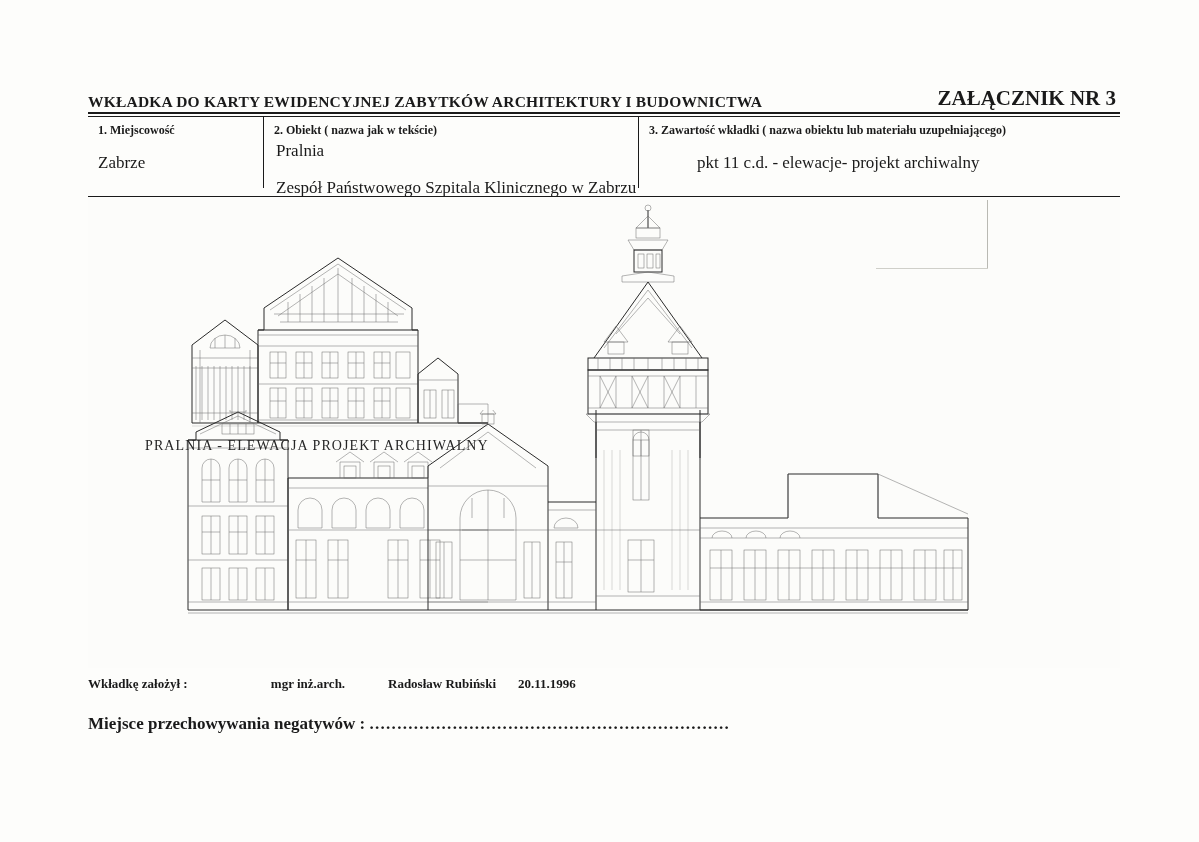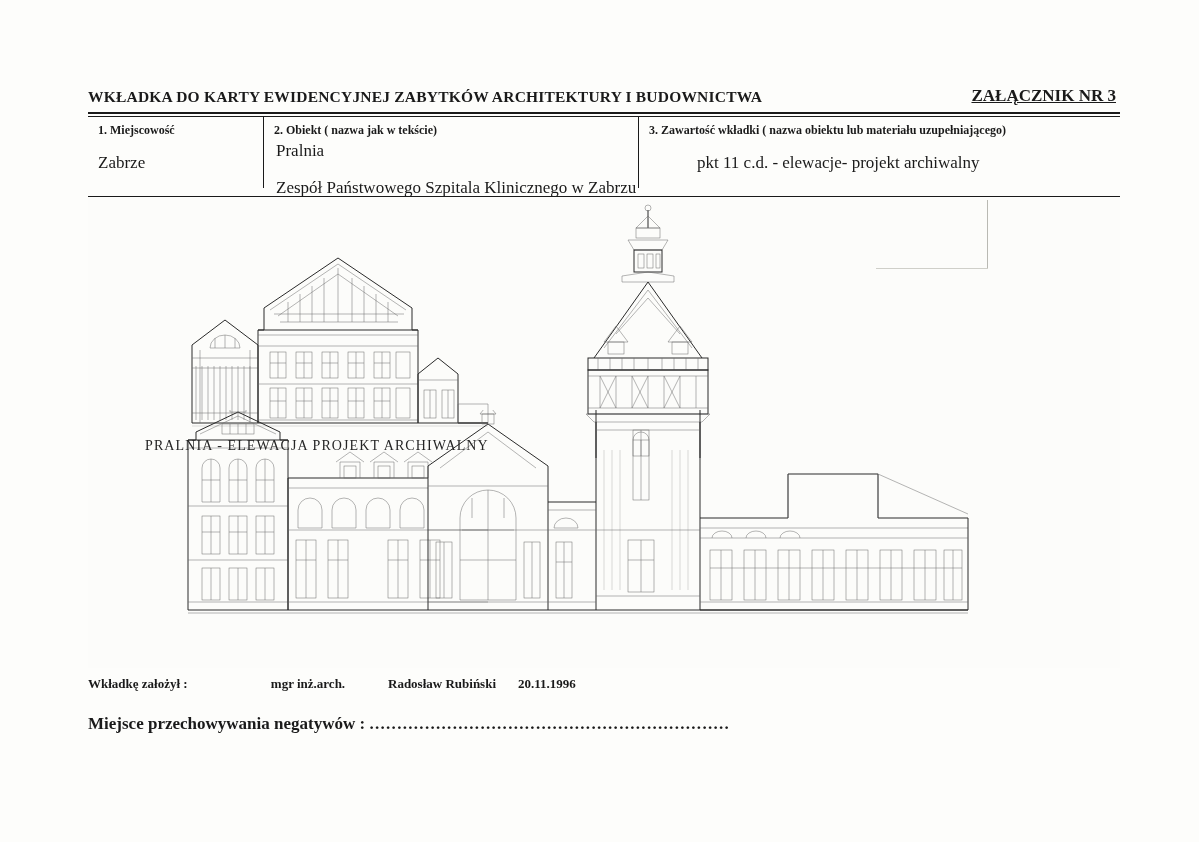--- a/index.html
+++ b/index.html
@@ -31,25 +31,24 @@
     align-items: flex-end;
     justify-content: space-between;
   }
   .doc-title {
     font-size: 15.5px;
     font-weight: bold;
     letter-spacing: 0.2px;
     white-space: nowrap;
   }
   .annex-title {
-    font-size: 17px;
+    font-size: 21px;
     font-weight: bold;
     white-space: nowrap;
     padding-right: 4px;
-    text-decoration: underline;
   }
   .rule-top {
     position: absolute;
     left: 88px;
     top: 112px;
     width: 1032px;
     height: 0;
     border-top: 2px solid #1a1a1a;
   }
   .rule-top2 {

